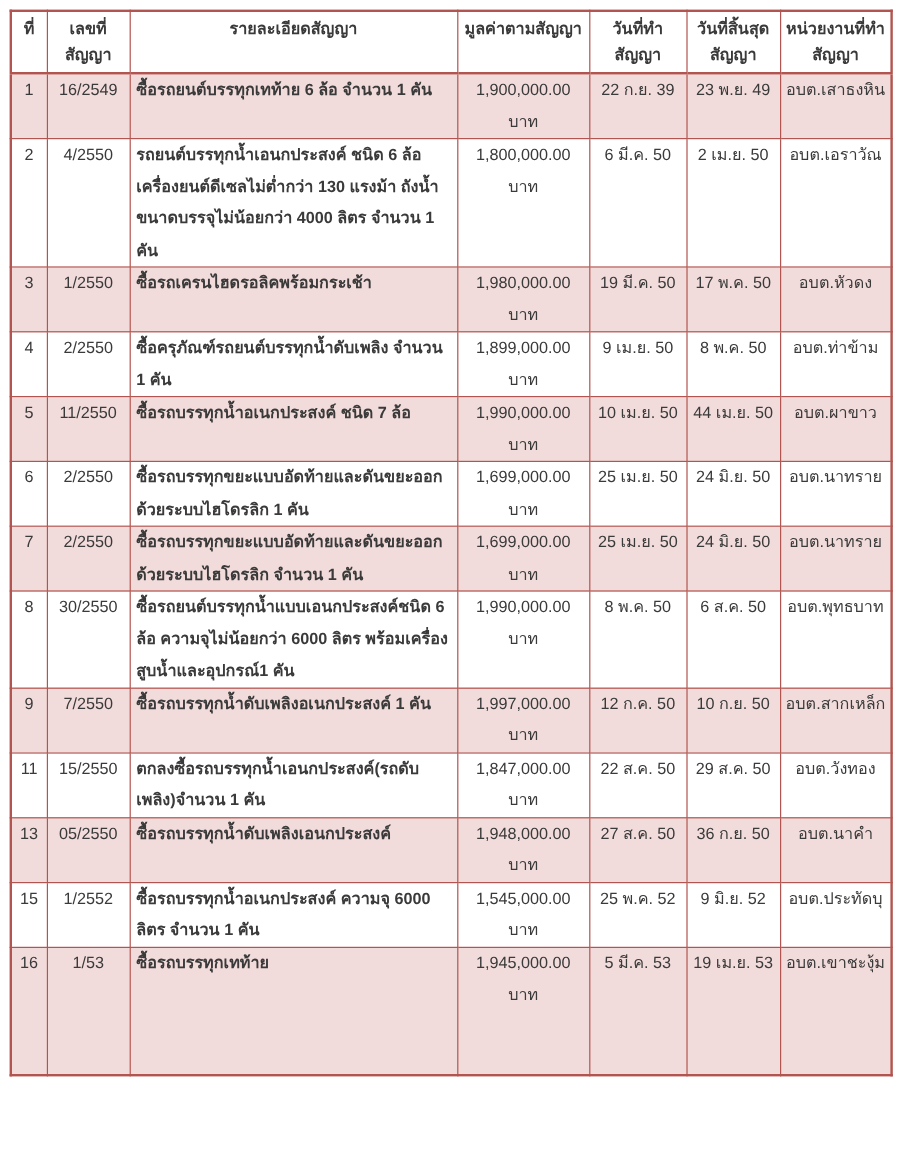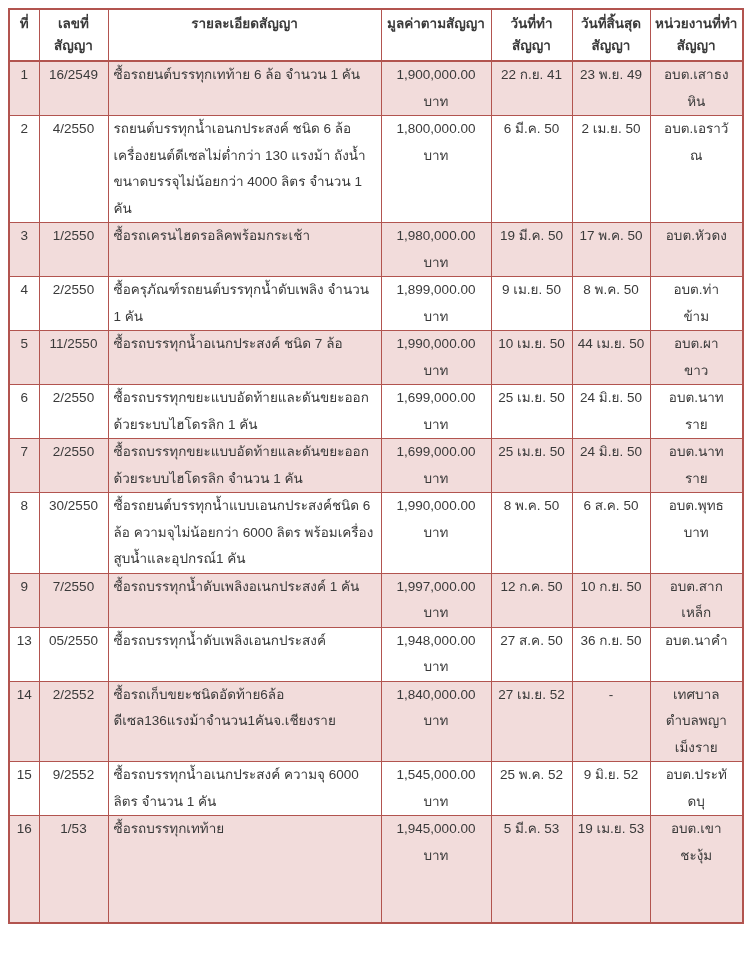--- a/index.html
+++ b/index.html
@@ -46,24 +46,25 @@
   }
   tbody td{
     line-height:26.5px;
     padding:0 2px;
     text-align:center;
   }
   tbody td.cell-detail{
     text-align:left;
     padding:0 4px 0 5px;
     overflow-wrap:anywhere;
+    font-weight:bold;
   }
   tbody td.cell-agency{
     overflow-wrap:anywhere;
-    padding:0 12px;
+    padding:0 0;
   }
   tbody tr:nth-child(odd) td{
     background:var(--stripe-color);
   }
   tbody tr:last-child td{
     height:107px;
   }
 </style>
 </head>
 <body>
@@ -93,21 +94,21 @@
         <th>หน่วยงานที่ทำ
 สัญญา</th>
       </tr>
     </thead>
     <tbody>
         <tr>
     <td class="cell-no">1</td>
     <td class="cell-contract-no">16/2549</td>
     <td class="cell-detail">ซื้อรถยนต์บรรทุกเทท้าย 6 ล้อ จำนวน 1 คัน</td>
     <td class="cell-value">1,900,000.00 บาท</td>
-    <td class="cell-sign-date">22 ก.ย. 41</td>
+    <td class="cell-sign-date">22 ก.ย. 39</td>
     <td class="cell-end-date">23 พ.ย. 49</td>
     <td class="cell-agency">อบต.เสาธงหิน</td>
   </tr>
         <tr>
     <td class="cell-no">2</td>
     <td class="cell-contract-no">4/2550</td>
     <td class="cell-detail">รถยนต์บรรทุกน้ำเอนกประสงค์ ชนิด 6 ล้อ เครื่องยนต์ดีเซลไม่ต่ำกว่า 130 แรงม้า ถังน้ำขนาดบรรจุไม่น้อยกว่า 4000 ลิตร จำนวน 1 คัน</td>
     <td class="cell-value">1,800,000.00 บาท</td>
     <td class="cell-sign-date">6 มี.ค. 50</td>
     <td class="cell-end-date">2 เม.ย. 50</td>
@@ -170,40 +171,40 @@
         <tr>
     <td class="cell-no">9</td>
     <td class="cell-contract-no">7/2550</td>
     <td class="cell-detail">ซื้อรถบรรทุกน้ำดับเพลิงอเนกประสงค์ 1 คัน</td>
     <td class="cell-value">1,997,000.00 บาท</td>
     <td class="cell-sign-date">12 ก.ค. 50</td>
     <td class="cell-end-date">10 ก.ย. 50</td>
     <td class="cell-agency">อบต.สากเหล็ก</td>
   </tr>
         <tr>
+    <td class="cell-no">11</td>
+    <td class="cell-contract-no">15/2550</td>
+    <td class="cell-detail">ตกลงซื้อรถบรรทุกน้ำเอนกประสงค์(รถดับเพลิง)จำนวน 1 คัน</td>
+    <td class="cell-value">1,847,000.00 บาท</td>
+    <td class="cell-sign-date">22 ส.ค. 50</td>
+    <td class="cell-end-date">29 ส.ค. 50</td>
+    <td class="cell-agency">อบต.วังทอง</td>
+  </tr>
+        <tr>
     <td class="cell-no">13</td>
     <td class="cell-contract-no">05/2550</td>
     <td class="cell-detail">ซื้อรถบรรทุกน้ำดับเพลิงเอนกประสงค์</td>
     <td class="cell-value">1,948,000.00 บาท</td>
     <td class="cell-sign-date">27 ส.ค. 50</td>
     <td class="cell-end-date">36 ก.ย. 50</td>
     <td class="cell-agency">อบต.นาคำ</td>
   </tr>
         <tr>
-    <td class="cell-no">14</td>
-    <td class="cell-contract-no">2/2552</td>
-    <td class="cell-detail">ซื้อรถเก็บขยะชนิดอัดท้าย6ล้อดีเซล136แรงม้าจำนวน1คันจ.เชียงราย</td>
-    <td class="cell-value">1,840,000.00 บาท</td>
-    <td class="cell-sign-date">27 เม.ย. 52</td>
-    <td class="cell-end-date">-</td>
-    <td class="cell-agency">เทศบาลตำบลพญาเม็งราย</td>
-  </tr>
-        <tr>
     <td class="cell-no">15</td>
-    <td class="cell-contract-no">9/2552</td>
+    <td class="cell-contract-no">1/2552</td>
     <td class="cell-detail">ซื้อรถบรรทุกน้ำอเนกประสงค์ ความจุ 6000 ลิตร จำนวน 1 คัน</td>
     <td class="cell-value">1,545,000.00 บาท</td>
     <td class="cell-sign-date">25 พ.ค. 52</td>
     <td class="cell-end-date">9 มิ.ย. 52</td>
     <td class="cell-agency">อบต.ประทัดบุ</td>
   </tr>
         <tr>
     <td class="cell-no">16</td>
     <td class="cell-contract-no">1/53</td>
     <td class="cell-detail">ซื้อรถบรรทุกเทท้าย</td>

